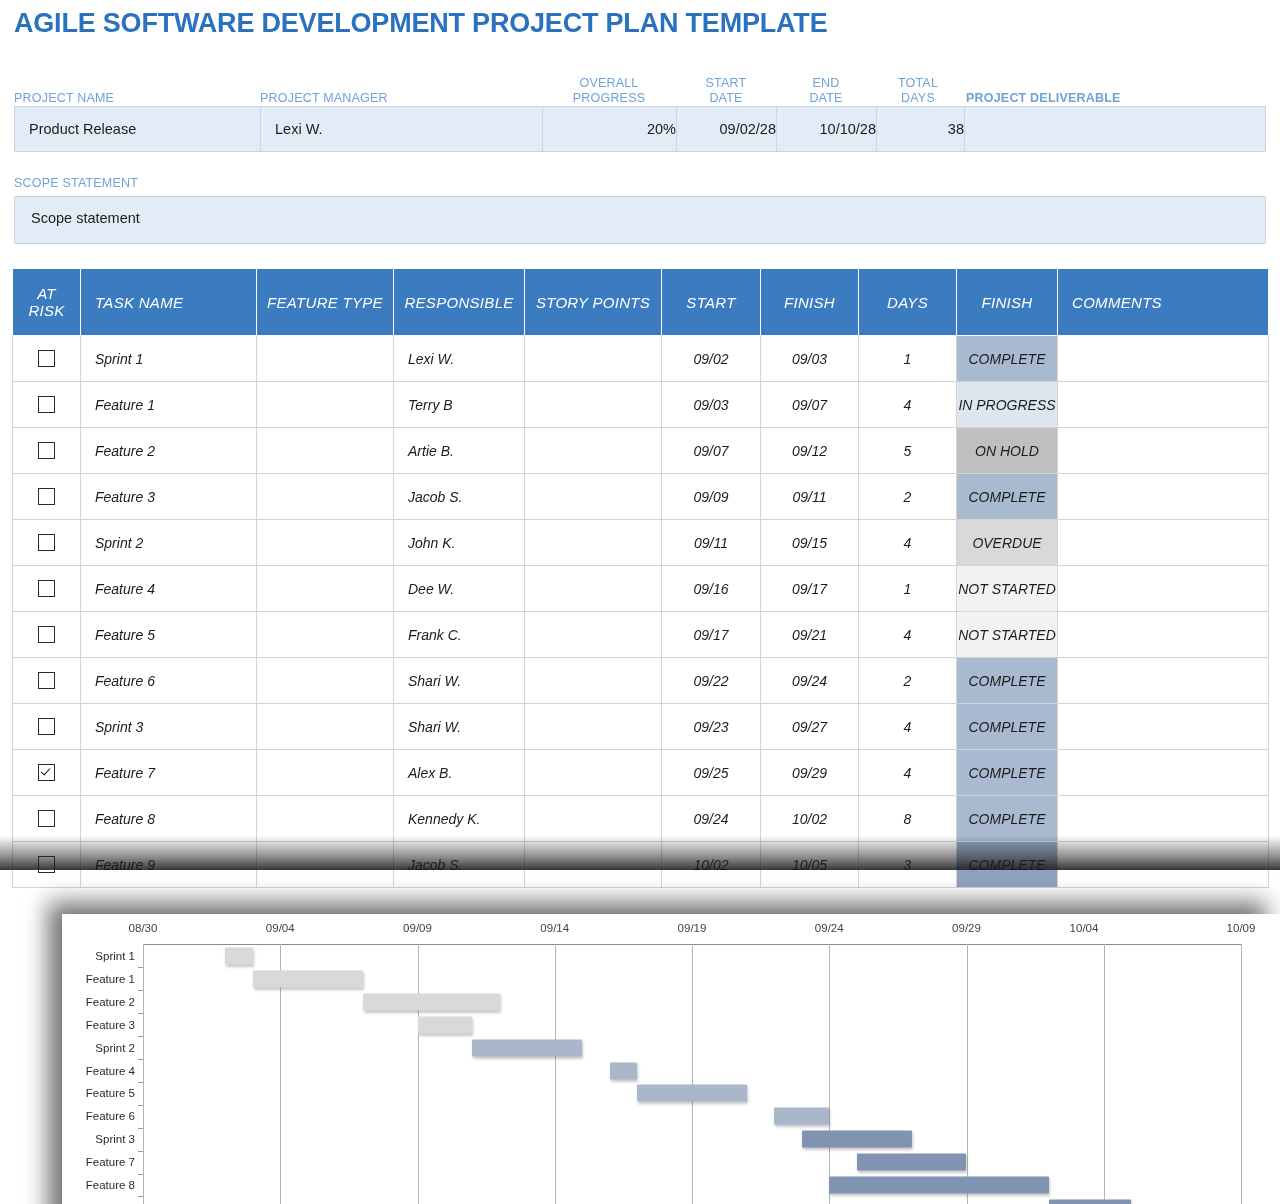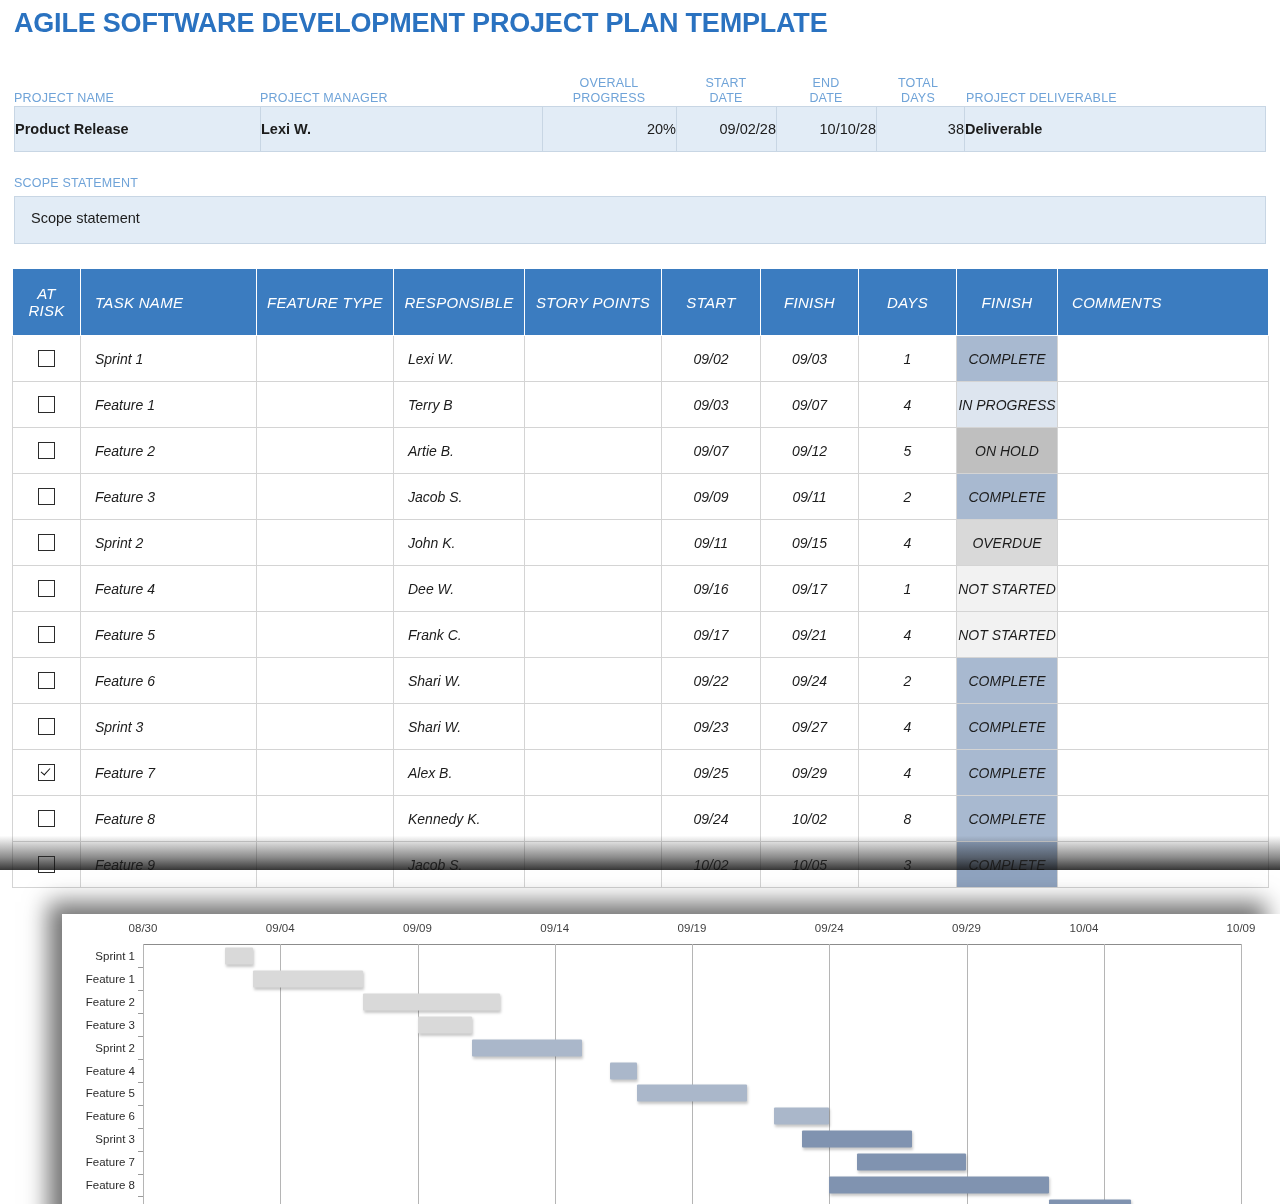--- a/index.html
+++ b/index.html
@@ -61,21 +61,21 @@
     height: 44px;
     line-height: 44px;
     font-size: 14.5px;
     color: #1c1c1c;
     box-sizing: border-box;
     border-right: 1px solid #c8d6e4;
     overflow: hidden;
     white-space: nowrap;
   }
   .info-c.ctr { text-align: right; }
-  .info-c.lft { padding-left: 0; font-weight: bold; }
+  .info-c.lft { padding-left: 14px; }
   .info-c.last { border-right: none; }
 
   
   #scope-label {
     position: absolute;
     left: 14px;
     top: 176px;
     color: #6fa3d8;
     font-size: 12.5px;
     letter-spacing: 0.2px;
@@ -255,31 +255,30 @@
 
 <div id="info-block">
 
   <div id="info-head">
     <div class="info-h" style="left:0;">PROJECT NAME</div>
     <div class="info-h" style="left:246px;">PROJECT MANAGER</div>
     <div class="info-h ctr" style="left:528px;width:134px;"><span>OVERALL</span><br><span>PROGRESS</span></div>
     <div class="info-h ctr" style="left:662px;width:100px;"><span>START</span><br><span>DATE</span></div>
     <div class="info-h ctr" style="left:762px;width:100px;"><span>END</span><br><span>DATE</span></div>
     <div class="info-h ctr" style="left:862px;width:84px;"><span>TOTAL</span><br><span>DAYS</span></div>
-    <div class="info-h" style="left:952px;">PROJECT DELIVERABLE</div>
+    <div class="info-h" style="left:952px;font-weight:bold;">PROJECT DELIVERABLE</div>
   </div>
 
   <div id="info-row">
     <div class="info-c lft" style="left:0;width:246px;">Product Release</div>
     <div class="info-c lft" style="left:246px;width:282px;">Lexi W.</div>
     <div class="info-c ctr" style="left:528px;width:134px;">20%</div>
     <div class="info-c ctr" style="left:662px;width:100px;">09/02/28</div>
     <div class="info-c ctr" style="left:762px;width:100px;">10/10/28</div>
     <div class="info-c ctr" style="left:862px;width:88px;">38</div>
-    <div class="info-c lft last" style="left:950px;width:300px;">Deliverable</div>
   </div>
 </div>
 
 <div id="scope-label">SCOPE STATEMENT</div>
 <div id="scope-box">
   <div id="scope-value">Scope statement</div>
 </div>
 
 <table id="task-table">
   <colgroup>

